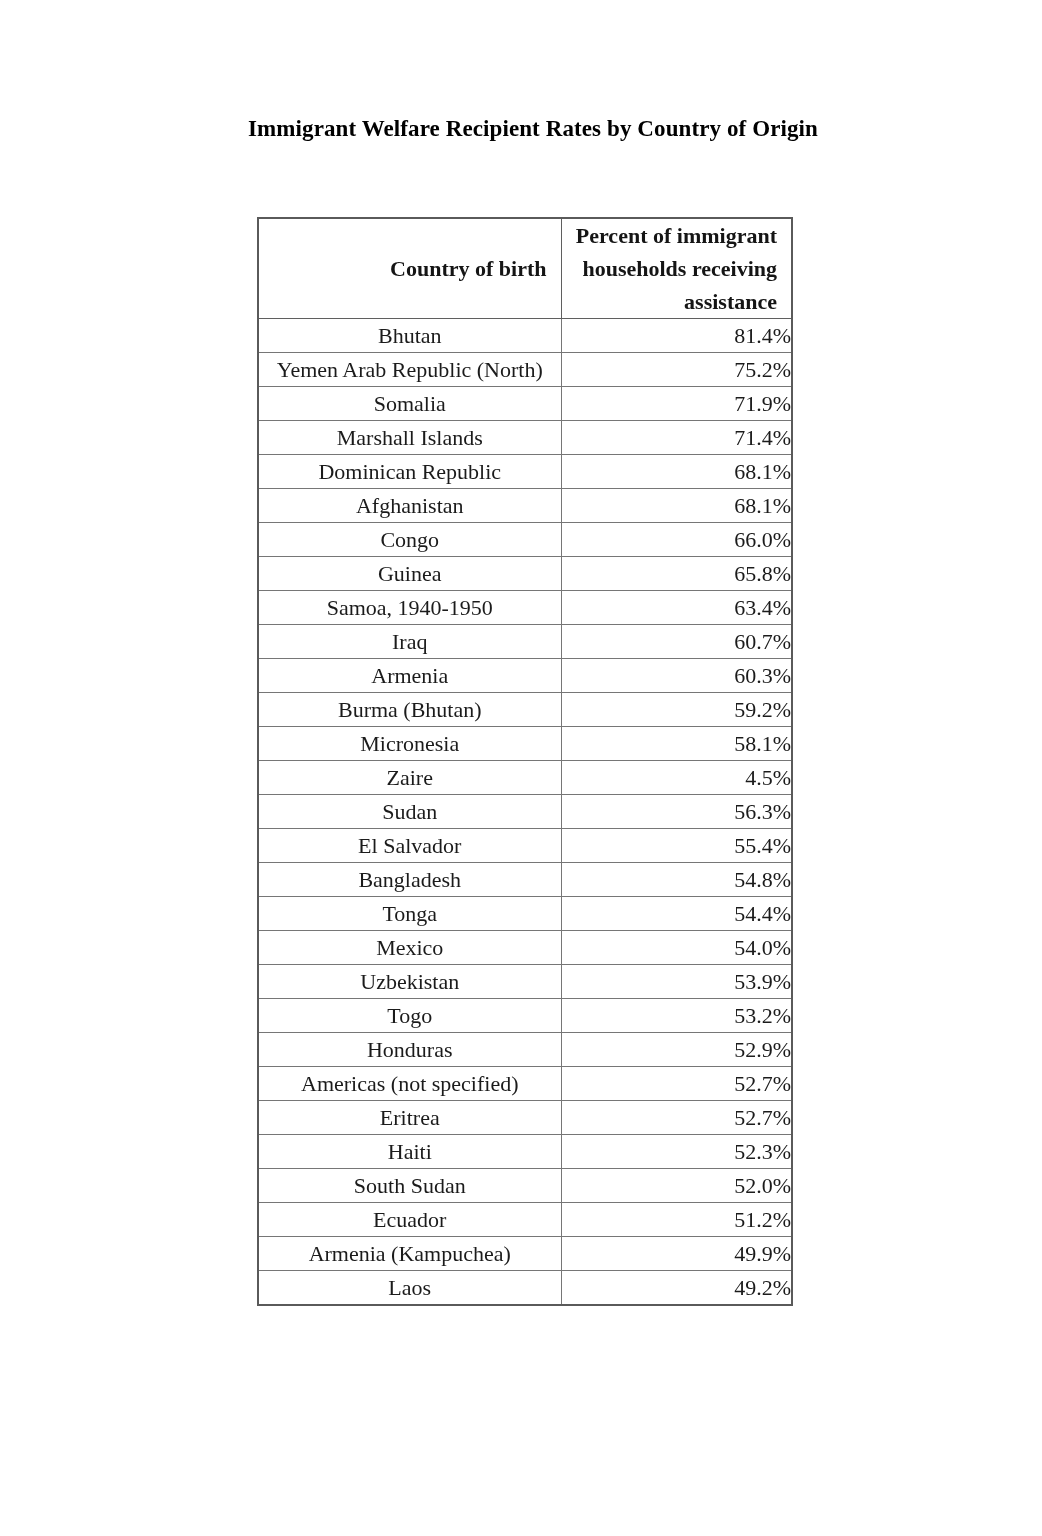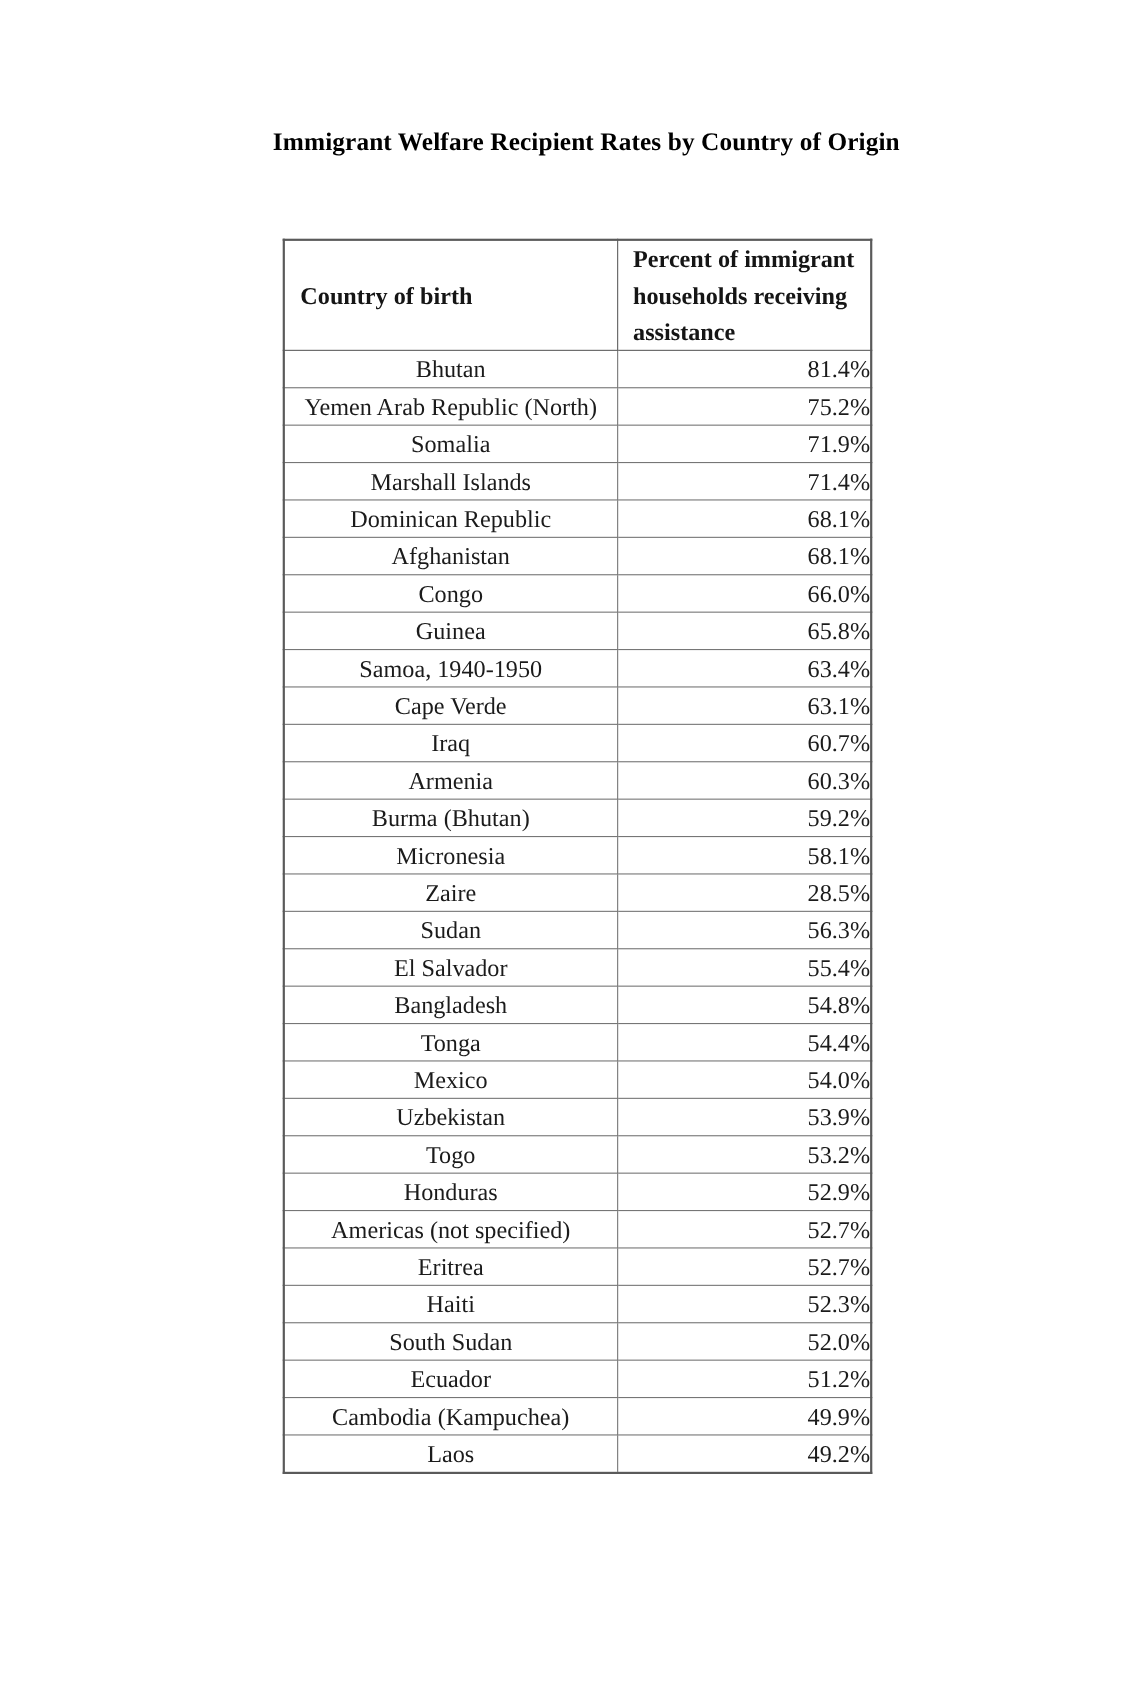--- a/index.html
+++ b/index.html
@@ -41,21 +41,21 @@
     table-layout: fixed;
     background: #ffffff;
     border: 2px solid #5a5a5a;
   }
   col.col-country { width: 303px; }
   col.col-percent { width: 231px; }
   table.rates-table th {
     border: 1px solid #5f5f5f;
     height: 97px;
     vertical-align: middle;
-    text-align: left;
+    text-align: right;
     font-size: 22px;
     font-weight: bold;
     line-height: 1.5;
     color: #151515;
     padding: 0 14px;
   }
   table.rates-table td {
     border: 1px solid #767676;
     height: 33px;
     font-size: 22px;
@@ -126,42 +126,38 @@
         </tr>
         <tr>
           <td class="country-cell">Guinea</td>
           <td class="percent-cell">65.8%</td>
         </tr>
         <tr>
           <td class="country-cell">Samoa, 1940-1950</td>
           <td class="percent-cell">63.4%</td>
         </tr>
         <tr>
-          <td class="country-cell">Cape Verde</td>
-          <td class="percent-cell">63.1%</td>
-        </tr>
-        <tr>
           <td class="country-cell">Iraq</td>
           <td class="percent-cell">60.7%</td>
         </tr>
         <tr>
           <td class="country-cell">Armenia</td>
           <td class="percent-cell">60.3%</td>
         </tr>
         <tr>
           <td class="country-cell">Burma (Bhutan)</td>
           <td class="percent-cell">59.2%</td>
         </tr>
         <tr>
           <td class="country-cell">Micronesia</td>
           <td class="percent-cell">58.1%</td>
         </tr>
         <tr>
           <td class="country-cell">Zaire</td>
-          <td class="percent-cell">28.5%</td>
+          <td class="percent-cell">4.5%</td>
         </tr>
         <tr>
           <td class="country-cell">Sudan</td>
           <td class="percent-cell">56.3%</td>
         </tr>
         <tr>
           <td class="country-cell">El Salvador</td>
           <td class="percent-cell">55.4%</td>
         </tr>
         <tr>
@@ -202,21 +198,21 @@
         </tr>
         <tr>
           <td class="country-cell">South Sudan</td>
           <td class="percent-cell">52.0%</td>
         </tr>
         <tr>
           <td class="country-cell">Ecuador</td>
           <td class="percent-cell">51.2%</td>
         </tr>
         <tr>
-          <td class="country-cell">Cambodia (Kampuchea)</td>
+          <td class="country-cell">Armenia (Kampuchea)</td>
           <td class="percent-cell">49.9%</td>
         </tr>
         <tr>
           <td class="country-cell">Laos</td>
           <td class="percent-cell">49.2%</td>
         </tr>
       </tbody>
   </table>
 
 </div>

